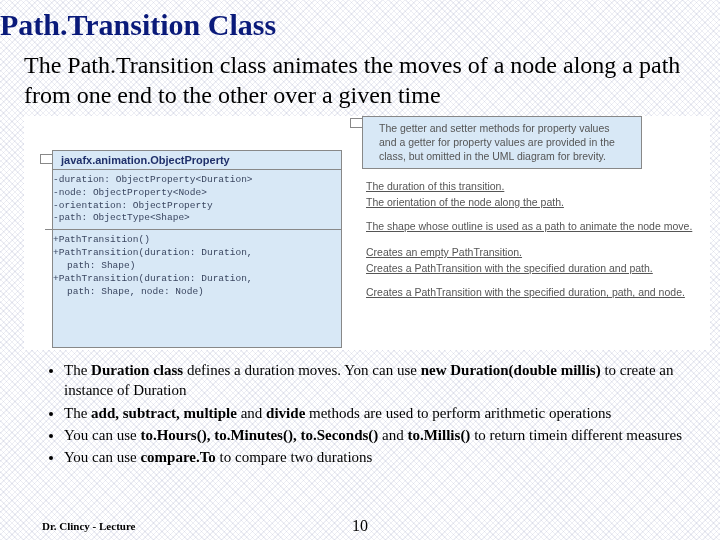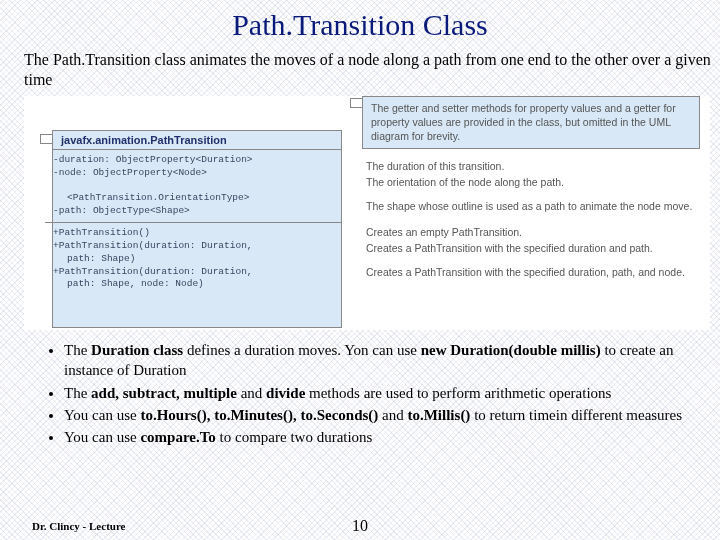--- a/index.html
+++ b/index.html
@@ -23,29 +23,28 @@
         transparent 4px),
       repeating-linear-gradient(-45deg,
         rgba(80,90,150,0.10) 0px,
         rgba(80,90,150,0.10) 1px,
         transparent 1px,
         transparent 4px),
       #fff;
     padding: 8px 0 0 0;
   }
   .title {
-    text-align: center;
     color: #0a1a7a;
-    font-weight: normal;
+    font-weight: bold;
     font-size: 30px;
     margin: 0 0 8px 0;
   }
   .leadtext {
     color: #000;
-    font-size: 16px;
+    font-size: 24px;
     line-height: 1.25;
     margin: 0 0 6px 24px;
   }
   .diagram-area {
     background: #fff;
     margin: 0 10px 0 24px;
     height: 234px;
     position: relative;
   }
   .uml-box {
@@ -76,39 +75,39 @@
     line-height: 1.35;
   }
   .uml-sep {
     border-top: 1px solid #888;
     margin: 4px -8px 4px -8px;
   }
   .pl14 { padding-left: 14px; display: block; }
   .desc-box {
     left: 338px;
     top: 0px;
-    width: 338px;
+    width: 280px;
     border: 1px solid #888;
     background: #d8e8f6;
-    padding: 4px 8px;
+    padding: 4px 16px;
     font-family: Arial, Helvetica, sans-serif;
     color: #555;
     font-size: 10.5px;
     line-height: 1.35;
   }
   .desc-right {
     position: absolute;
     left: 338px;
     top: 62px;
     width: 338px;
     font-family: Arial, Helvetica, sans-serif;
     color: #555;
     font-size: 10.5px;
   }
-  .desc-row { height: auto; padding: 2px 4px 2px 4px; }
+  .desc-row { height: auto; padding: 2px 4px 2px 4px; text-decoration: underline; }
   .notch {
     position: absolute;
     box-sizing: border-box;
     width: 24px;
     height: 10px;
     border: 1px solid #888;
     background: #fff;
   }
   .notch1 { left: 16px; top: 38px; }
   .notch2 { left: 326px; top: 2px; }
@@ -122,21 +121,21 @@
   .b { font-weight: bold; }
   .footer {
     position: absolute;
     bottom: 8px;
     left: 0;
     width: 720px;
     display: flex;
     align-items: center;
   }
   .footer-left {
-    margin-left: 32px;
+    margin-left: 42px;
     font-family: Georgia, "Times New Roman", serif;
     font-size: 11px;
     font-weight: bold;
     color: #000;
   }
   .footer-center {
     position: absolute;
     left: 50%;
     transform: translateX(-50%);
     font-family: Georgia, "Times New Roman", serif;
@@ -153,26 +152,25 @@
   <h1 class="title">Path.Transition Class</h1>
 
   <p class="leadtext">The Path.Transition class animates the moves of a node along a path from one end to the other over a given time</p>
 
   <div class="diagram-area">
 
     <div class="notch notch1"></div>
     <div class="notch notch2"></div>
 
     <div class="uml-box uml-left">
-      <div class="uml-head">javafx.animation.PathTransition</div>
+      <div class="uml-head">javafx.animation.ObjectProperty</div>
       <div class="uml-body">
         <span>-duration: ObjectProperty&lt;Duration&gt;</span><br>
         <span>-node: ObjectProperty&lt;Node&gt;</span><br>
-        <br>
-        <span class="pl14">&lt;PathTransition.OrientationType&gt;</span>
+        <span>-orientation: ObjectProperty</span><br>
         <span>-path: ObjectType&lt;Shape&gt;</span>
         <div class="uml-sep"></div>
         <span>+PathTransition()</span><br>
         <span>+PathTransition(duration: Duration,</span><br>
         <span class="pl14">path: Shape)</span>
         <span>+PathTransition(duration: Duration,</span><br>
         <span class="pl14">path: Shape, node: Node)</span>
       </div>
     </div>
 

